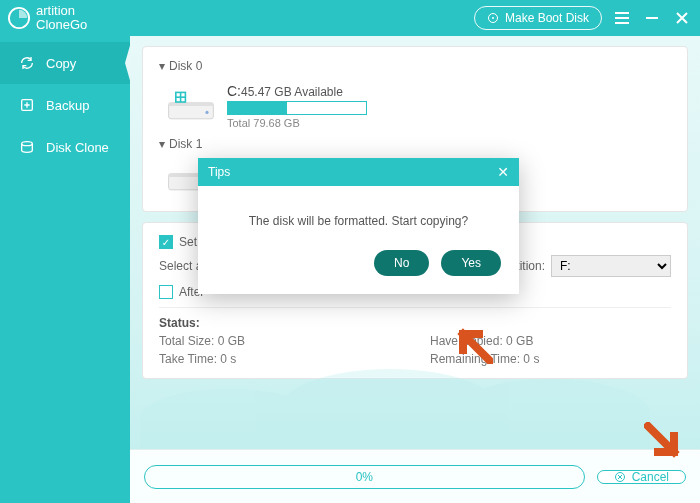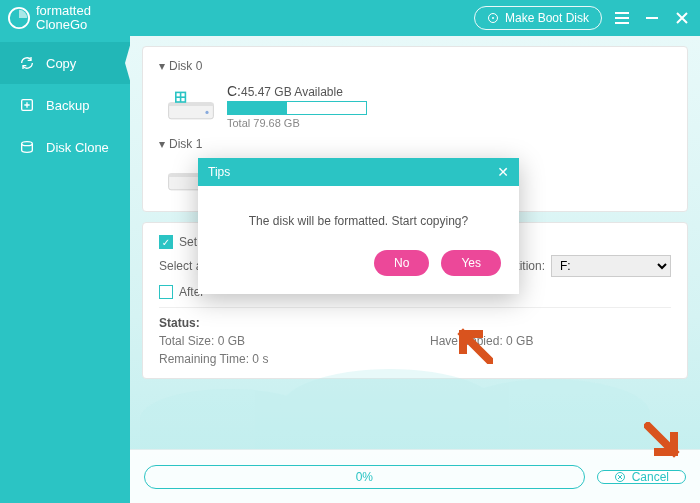--- a/index.html
+++ b/index.html
@@ -65,39 +65,39 @@
 .h1{width:180px;height:60px;left:10px;}
 .h2{width:220px;height:80px;left:150px;}
 .h3{width:200px;height:70px;left:320px;}
 
 
 .modal{ position:absolute; left:198px; top:158px; width:321px; background:#fff; box-shadow:0 6px 24px rgba(0,0,0,.25);}
 .modal-hdr{ height:28px; background:#2bc4c4; color:#fff; display:flex; align-items:center; padding:0 10px; font-size:12px;}
 .modal-hdr .x{margin-left:auto; cursor:pointer; font-size:14px;}
 .modal-body{ padding:28px 18px 12px 18px; color:#555; font-size:12px;text-align:center;}
 .modal-ft{ display:flex; justify-content:flex-end; gap:12px; padding:10px 18px 18px 18px;}
-.mbtn{height:26px; border-radius:14px; background:#ec4899; color:#fff; padding:0 20px; display:flex; align-items:center; cursor:pointer; font-size:12px;}
+.mbtn{height:26px; border-radius:14px; background:#0f766e; color:#fff; padding:0 20px; display:flex; align-items:center; cursor:pointer; font-size:12px;}
 
 
 .arrow{position:absolute; color:#d9531e;}
 .arrow svg{display:block;}
 </style>
 </head>
 <body>
 
 <div class="window">
 
   <div class="titlebar">
     <div class="logo">
       <svg width="22" height="22" viewBox="0 0 24 24">
           <circle cx="12" cy="12" r="11" fill="none" stroke="#fff" stroke-width="2"></circle>
           <path d="M12 3 A9 9 0 0 1 21 12 L12 12 Z" fill="#fff" opacity=".6"></path>
         </svg>
       <div>
-        <div>formatted</div>
+        <div>artition</div>
         <div>CloneGo</div>
       </div>
     </div>
     <div class="spacer"></div>
     <div class="boot-btn">
       <svg width="12" height="12" viewBox="0 0 24 24">
           <circle cx="12" cy="12" r="9" fill="none" stroke="#fff" stroke-width="2"></circle>
           <circle cx="12" cy="12" r="2" fill="#fff"></circle>
         </svg>
       <span>Make Boot Disk</span>
@@ -204,20 +204,21 @@
         </div>
         <div class="ck-row">
           <span class="ck"></span>
           <span>After</span>
         </div>
         <hr class="div">
         <div class="status-grid">
           <div class="hdr" style="grid-column:1/3">Status:</div>
           <div>Total Size: 0 GB</div>
           <div>Have Copied: 0 GB</div>
+          <div>Take Time: 0 s</div>
           <div>Remaining Time: 0 s</div>
         </div>
       </div>
 
       <div class="scenery">
         <div class="hill h1"></div>
           <div class="hill h2"></div>
           <div class="hill h3"></div>
       </div>
 

